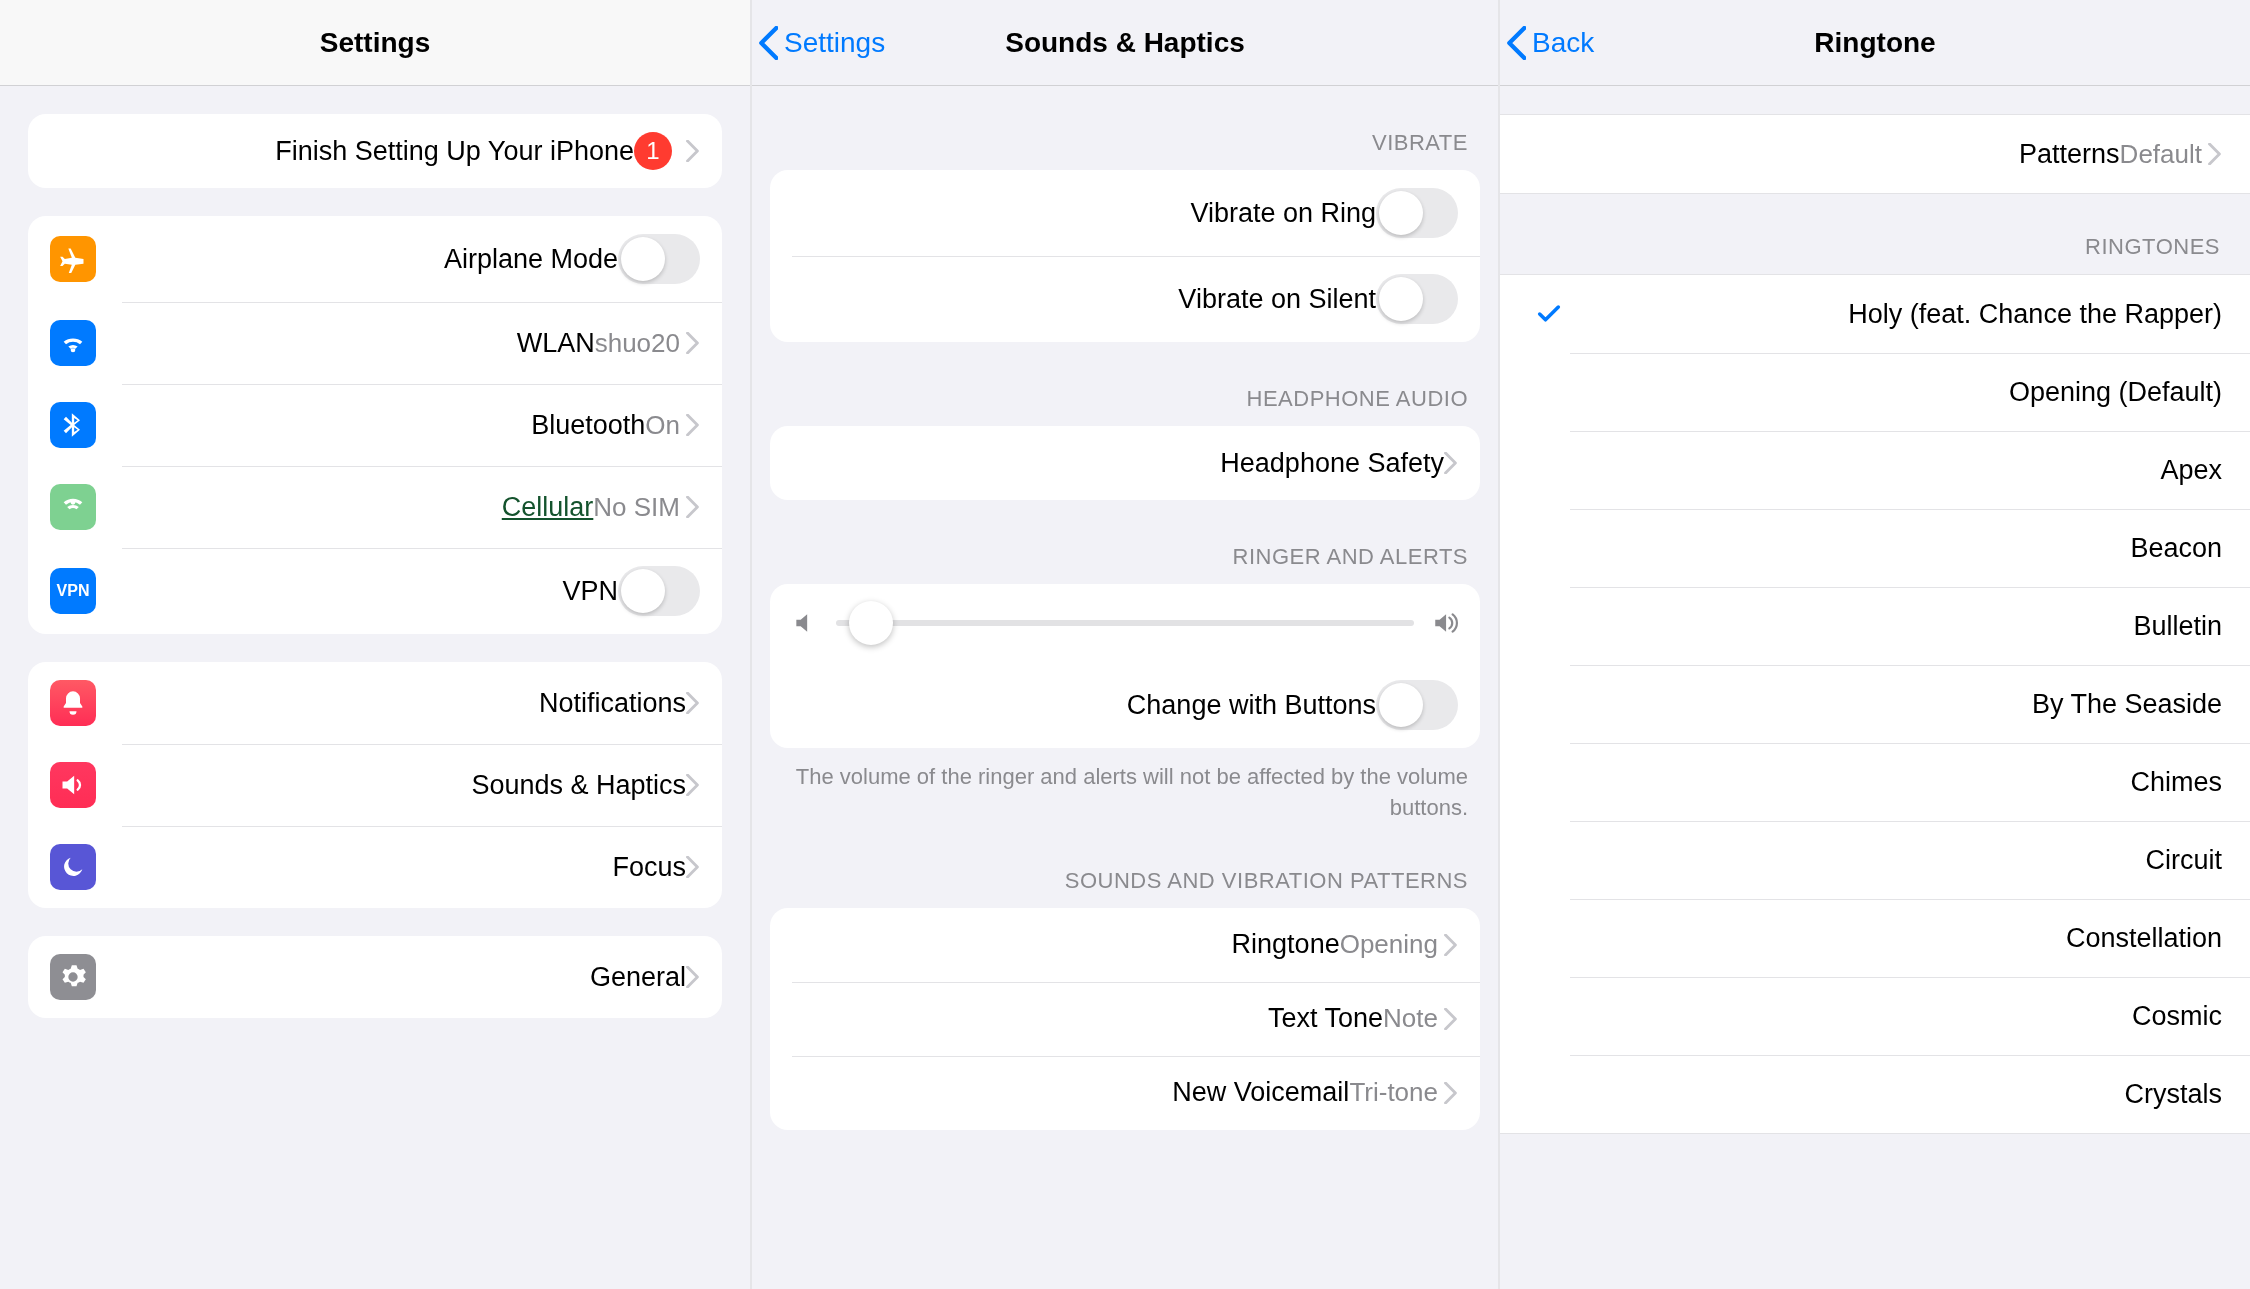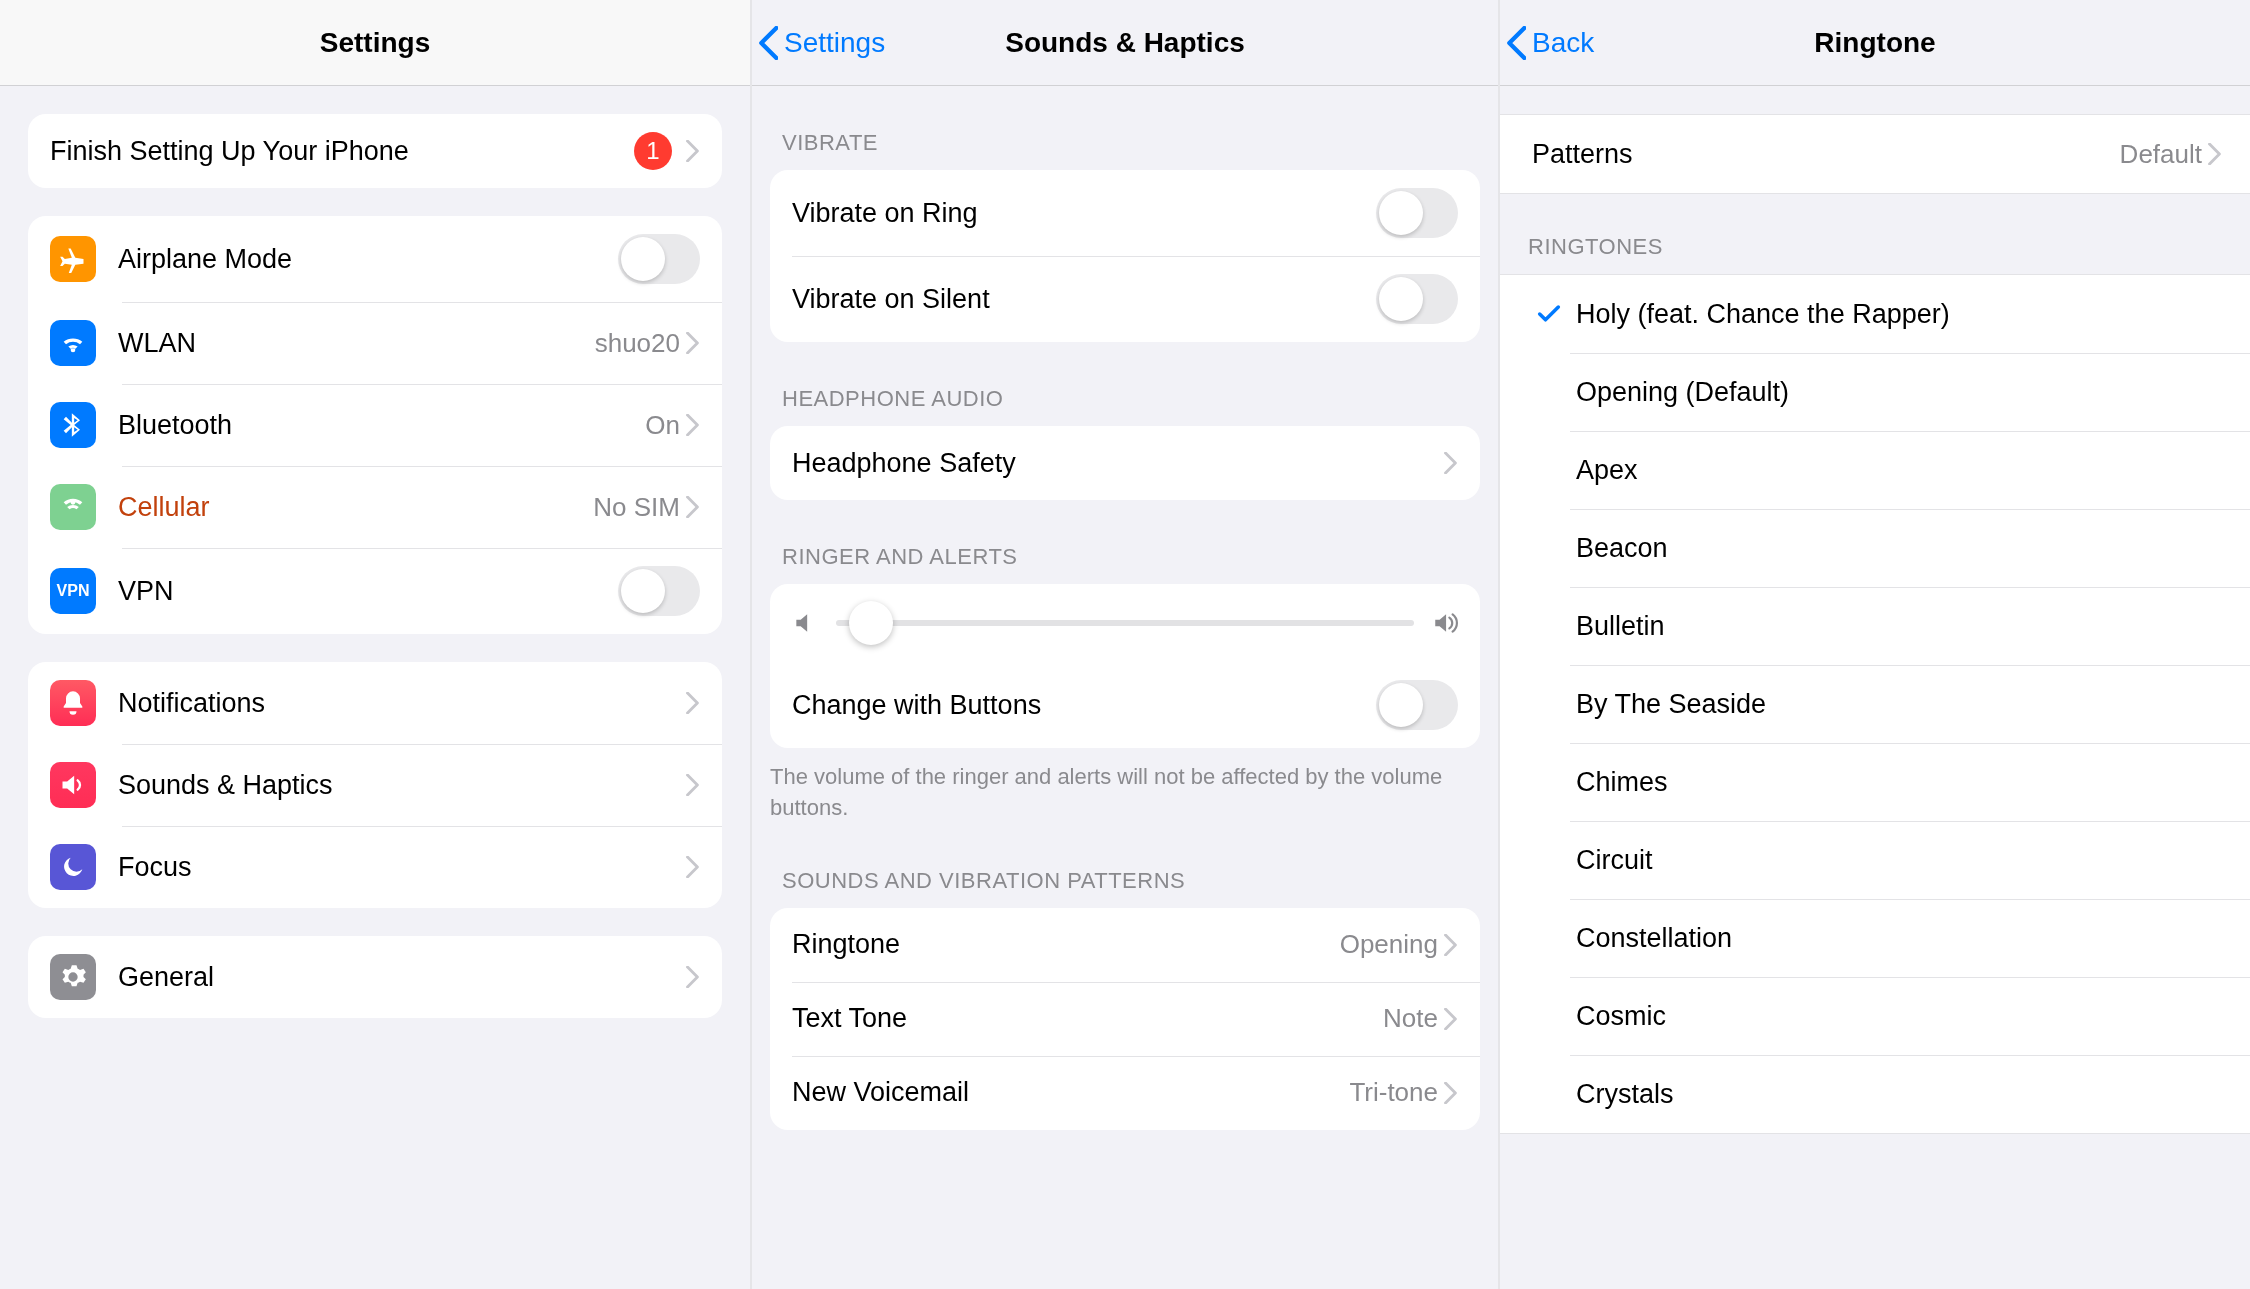--- a/index.html
+++ b/index.html
@@ -5,21 +5,21 @@
   * { margin:0; padding:0; box-sizing:border-box; -webkit-font-smoothing:antialiased; }
   body {
     font-family: -apple-system, "SF Pro Text", "Helvetica Neue", Helvetica, Arial, sans-serif;
     background:#fff;
     color:#000;
     font-size:26px;
     width:2250px;
     height:1289px;
     display:flex;
   }
-  .col { position:relative; height:1289px; overflow:hidden; }
+  .col { position:relative; height:1289px; overflow:hidden;text-align:right; }
   .col1 { width:750px; background:#f2f2f7; }
   .col2 { width:750px; background:#f2f2f7; border-left:2px solid #e5e5e8; border-right:2px solid #e5e5e8; }
   .col3 { flex:1; background:#f2f2f7; }
 
   
   .navbar {
     height:86px;
     position:relative;
     display:flex;
     align-items:center;
@@ -69,21 +69,21 @@
 
   .icon-box {
     width:46px; height:46px; border-radius:10px;
     display:flex; align-items:center; justify-content:center;
     margin-right:22px; flex-shrink:0;
   }
   .icon-box svg { width:28px; height:28px; }
 
   .label { flex:1; font-size:27px; color:#000; }
   .detail { color:#8a8a8e; font-size:26px; margin-right:6px; }
-  .dim { color:#c2410c; }
+  .dim { color:#14532d;text-decoration:underline; }
 
   .chev { flex-shrink:0; }
   .chev svg { width:14px; height:22px; display:block; }
 
   .badge {
     width:38px; height:38px; border-radius:19px;
     background:#ff3b30; color:#fff; font-size:24px;
     display:flex; align-items:center; justify-content:center;
     margin-right:14px;
   }

